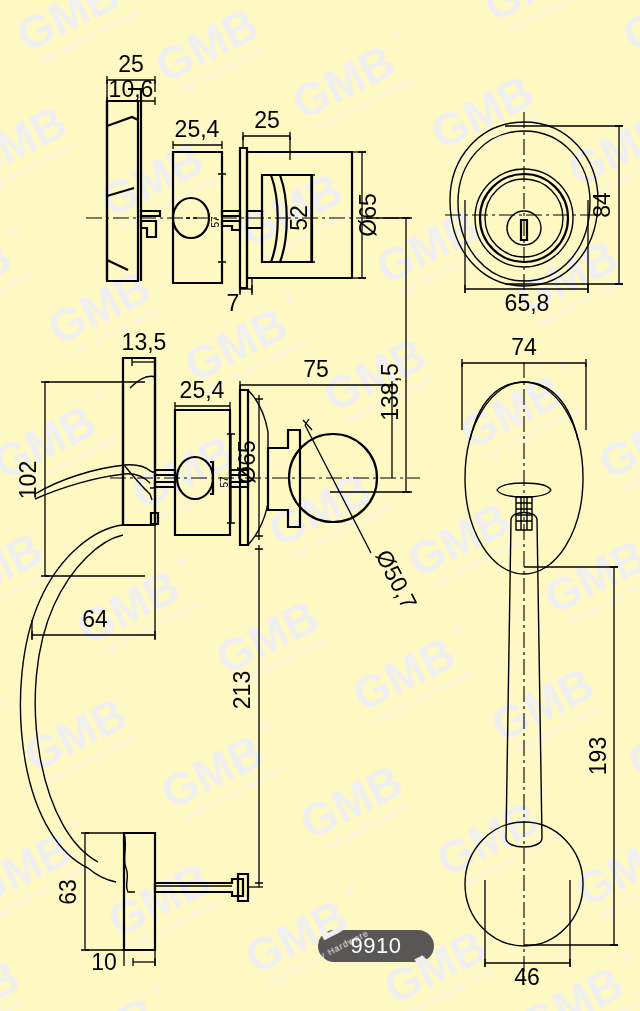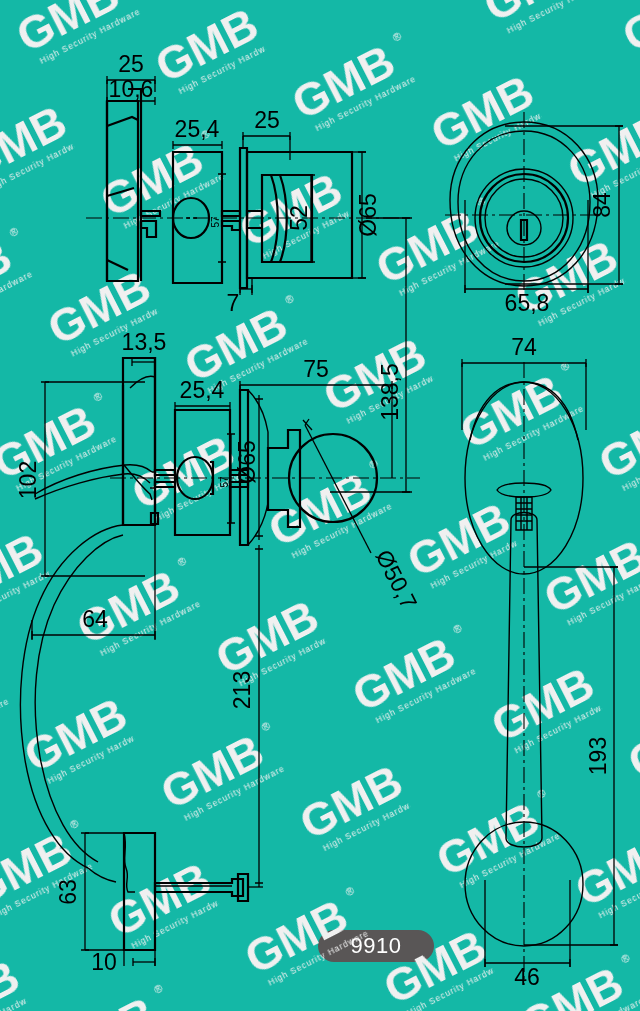--- a/index.html
+++ b/index.html
@@ -7,21 +7,21 @@
     padding: 0;
     background: #ffffff;
   }
   body {
     font-family: "Liberation Sans", sans-serif;
   }
   #page {
     position: relative;
     width: 640px;
     height: 1011px;
-    background: #14b8a6;
+    background: #fef9c3;
     overflow: hidden;
     text-decoration: underline;
   }
   #watermark-layer {
     position: absolute;
     left: 0; top: 0;
     width: 640px; height: 1011px;
     pointer-events: none;
     z-index: 1;
   }

